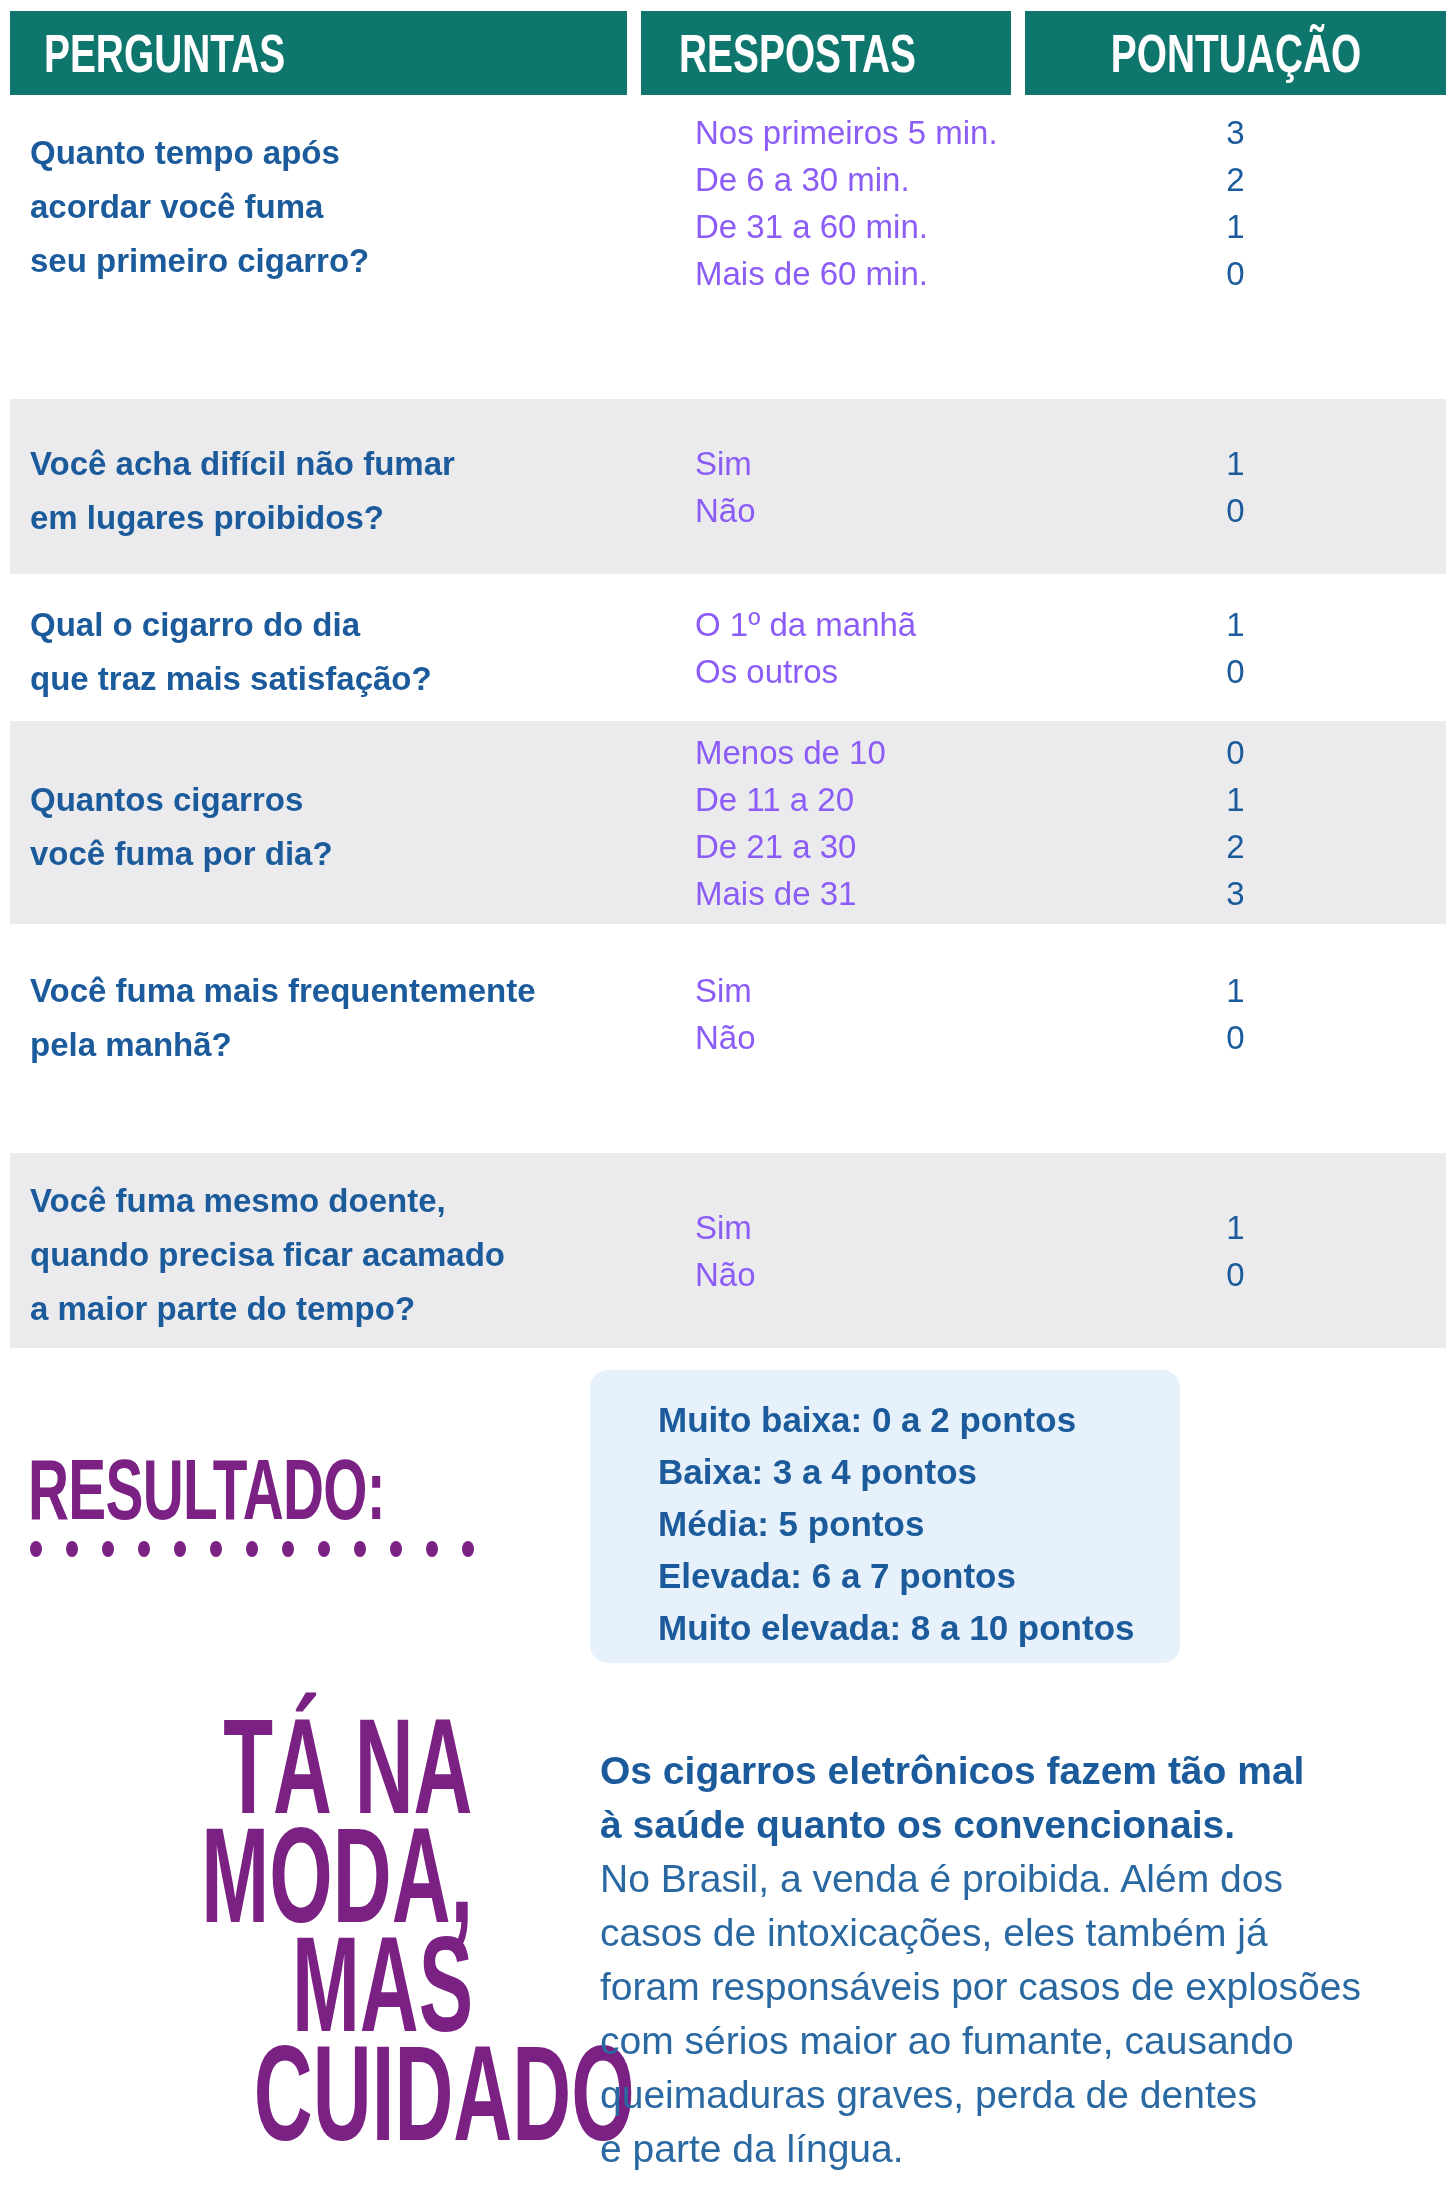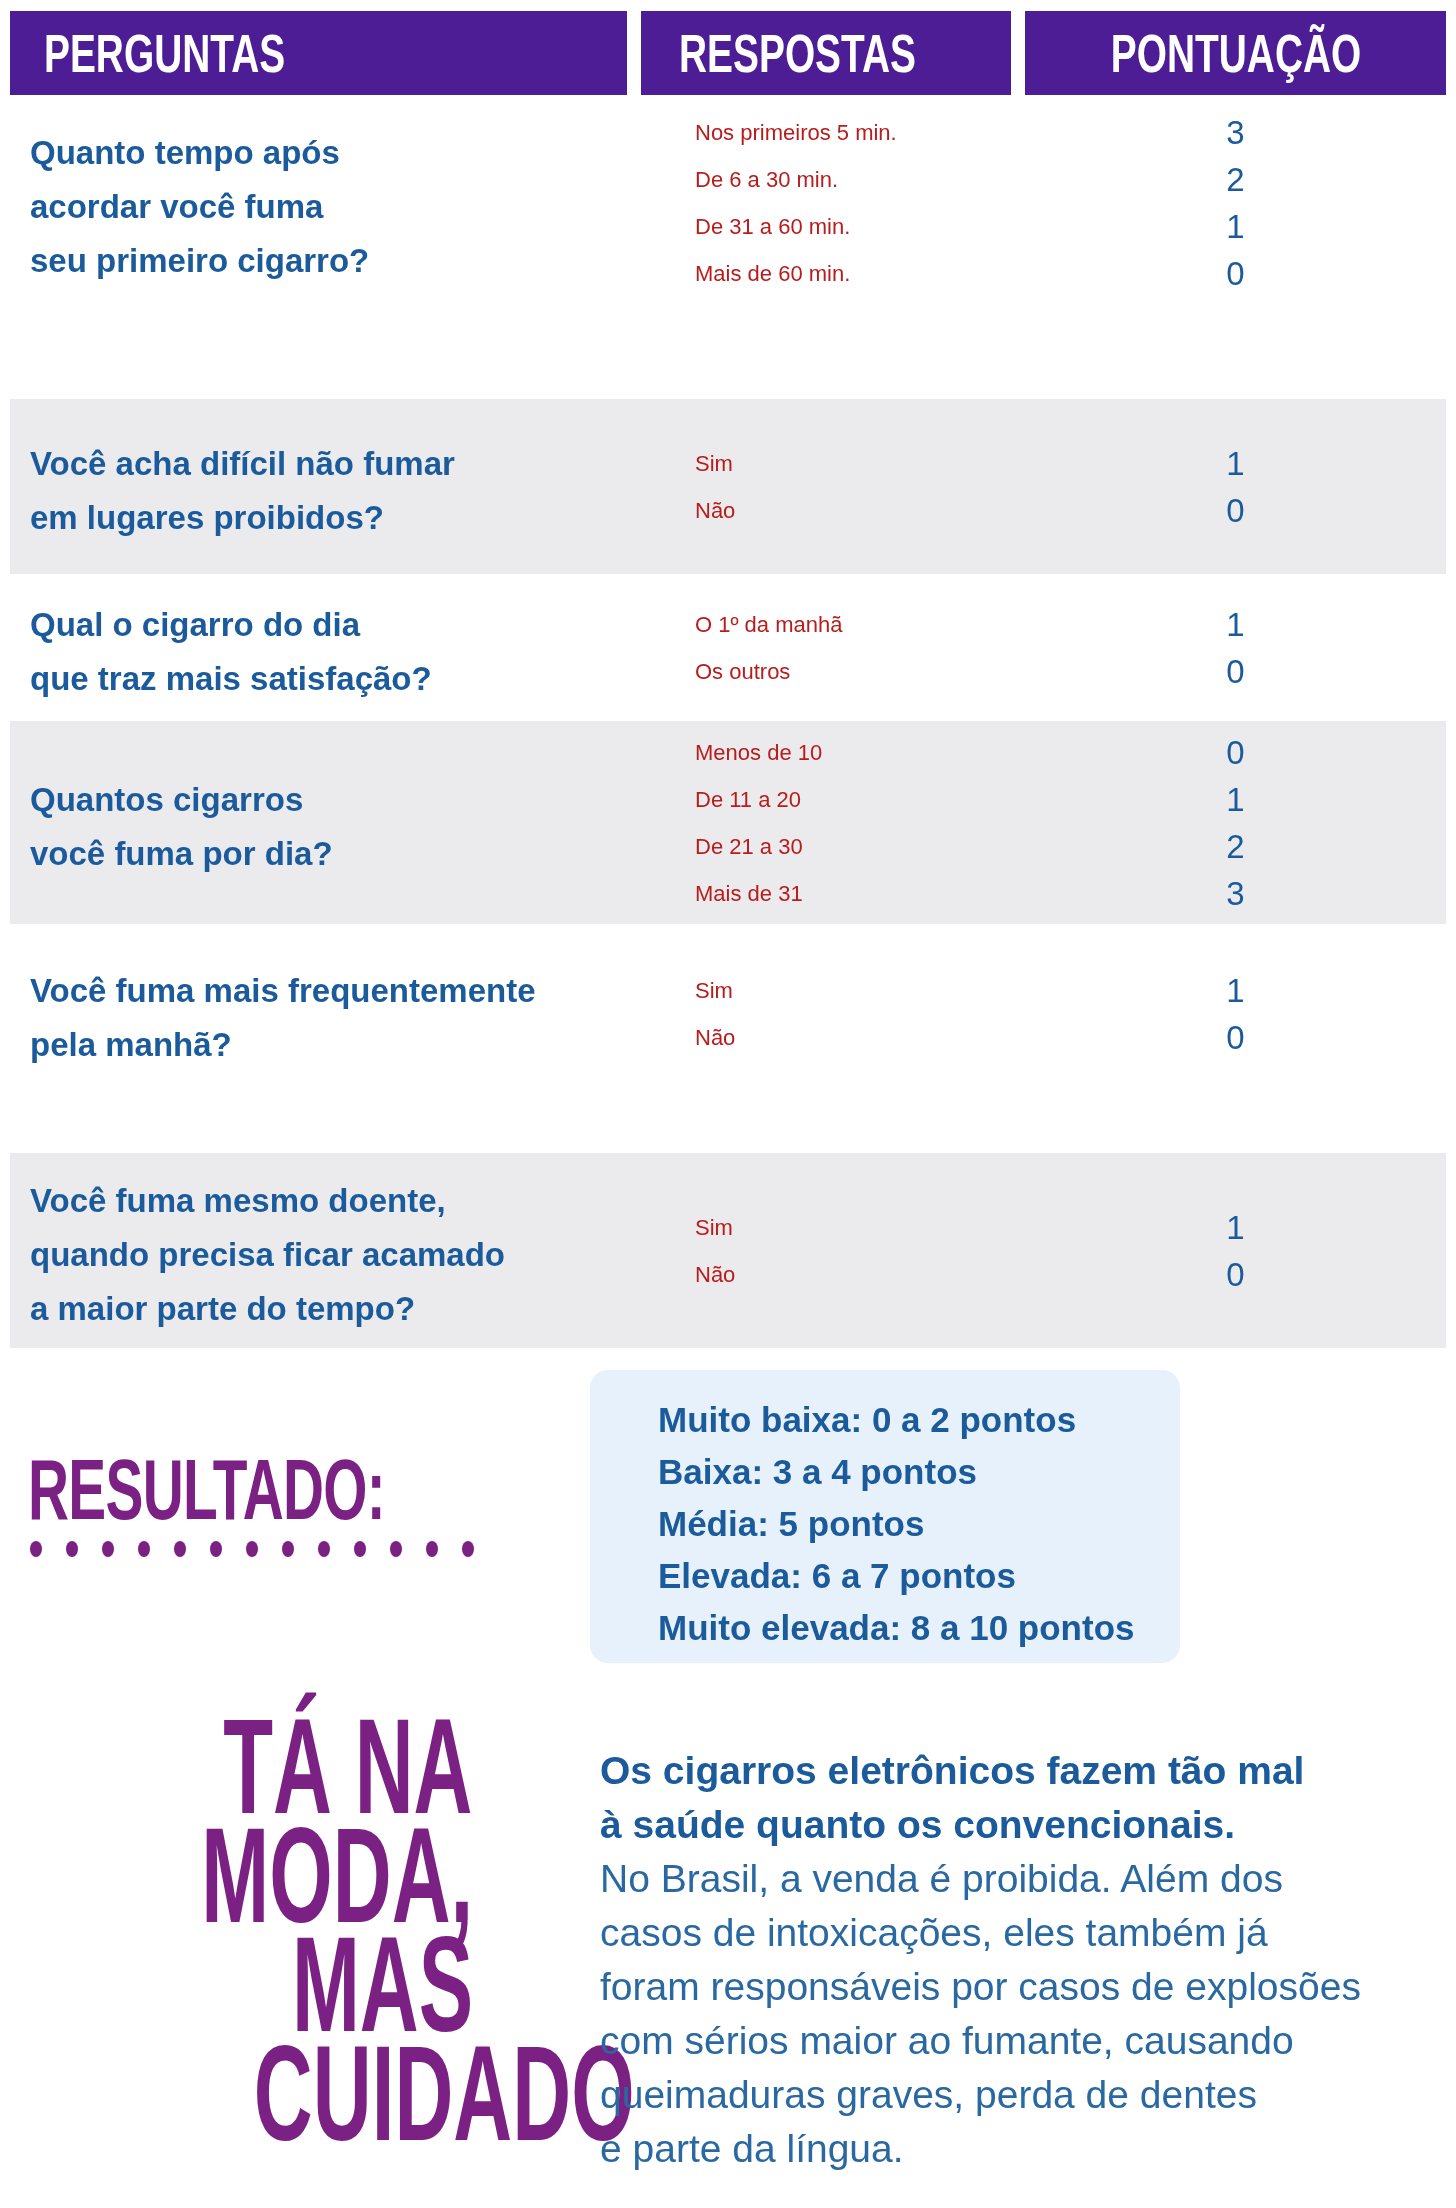--- a/index.html
+++ b/index.html
@@ -2,21 +2,21 @@
 <html><head>
 <meta charset="utf-8">
 <style>
   html,body{margin:0;padding:0;background:#ffffff;}
   .page{
     position:relative;width:1456px;height:2208px;background:#ffffff;overflow:hidden;
     font-family:"Liberation Sans", sans-serif;
   }
   
   .thead{position:absolute;top:11px;left:0;width:1456px;height:84px;}
-  .hbar{position:absolute;top:0;height:84px;background:#4c1d95;display:flex;align-items:center;}
+  .hbar{position:absolute;top:0;height:84px;background:#0f766e;display:flex;align-items:center;}
   .hbar.c1{left:10px;width:617px;padding-left:34px;box-sizing:border-box;}
   .hbar.c2{left:641px;width:370px;padding-left:38px;box-sizing:border-box;}
   .hbar.c3{left:1025px;width:421px;justify-content:center;}
   .htxt{
     color:#ffffff;font-weight:bold;font-size:54px;letter-spacing:0;
     display:inline-block;transform:scaleX(0.72);transform-origin:0 50%;white-space:nowrap;
   }
   .hbar.c3 .htxt{transform-origin:50% 50%;}
   
   .table{position:absolute;top:95px;left:10px;width:1436px;}
@@ -29,21 +29,21 @@
   .row:nth-child(2){height:175px;}
   .row:nth-child(3){height:147px;}
   .row:nth-child(4){height:203px;}
   .row:nth-child(5){height:229px;padding-bottom:50px;}
   .row:nth-child(6){height:195px;}
   .qcell{padding-left:20px;}
   .qline{
     color:#1C5B9B;font-weight:bold;font-size:33px;line-height:46px;white-space:nowrap;margin-top:8px;
   }
   .acell{}
-  .aline{color:#b91c1c;font-size:22px;line-height:47px;white-space:nowrap;}
+  .aline{color:#8b5cf6;font-size:33px;line-height:47px;white-space:nowrap;}
   .scell{text-align:center;}
   .sline{color:#1C5B9B;font-size:33px;line-height:47px;}
   
   .result-title{
     position:absolute;left:28px;top:1440px;color:#7B2183;font-weight:bold;font-size:86px;
     display:inline-block;transform:scaleX(0.66);transform-origin:0 50%;white-space:nowrap;
     letter-spacing:-1px;
   }
   .dots{position:absolute;left:30px;top:1541px;display:flex;gap:24px;}
   .dot{width:12px;height:16px;border-radius:50%;background:#7B2183;}

